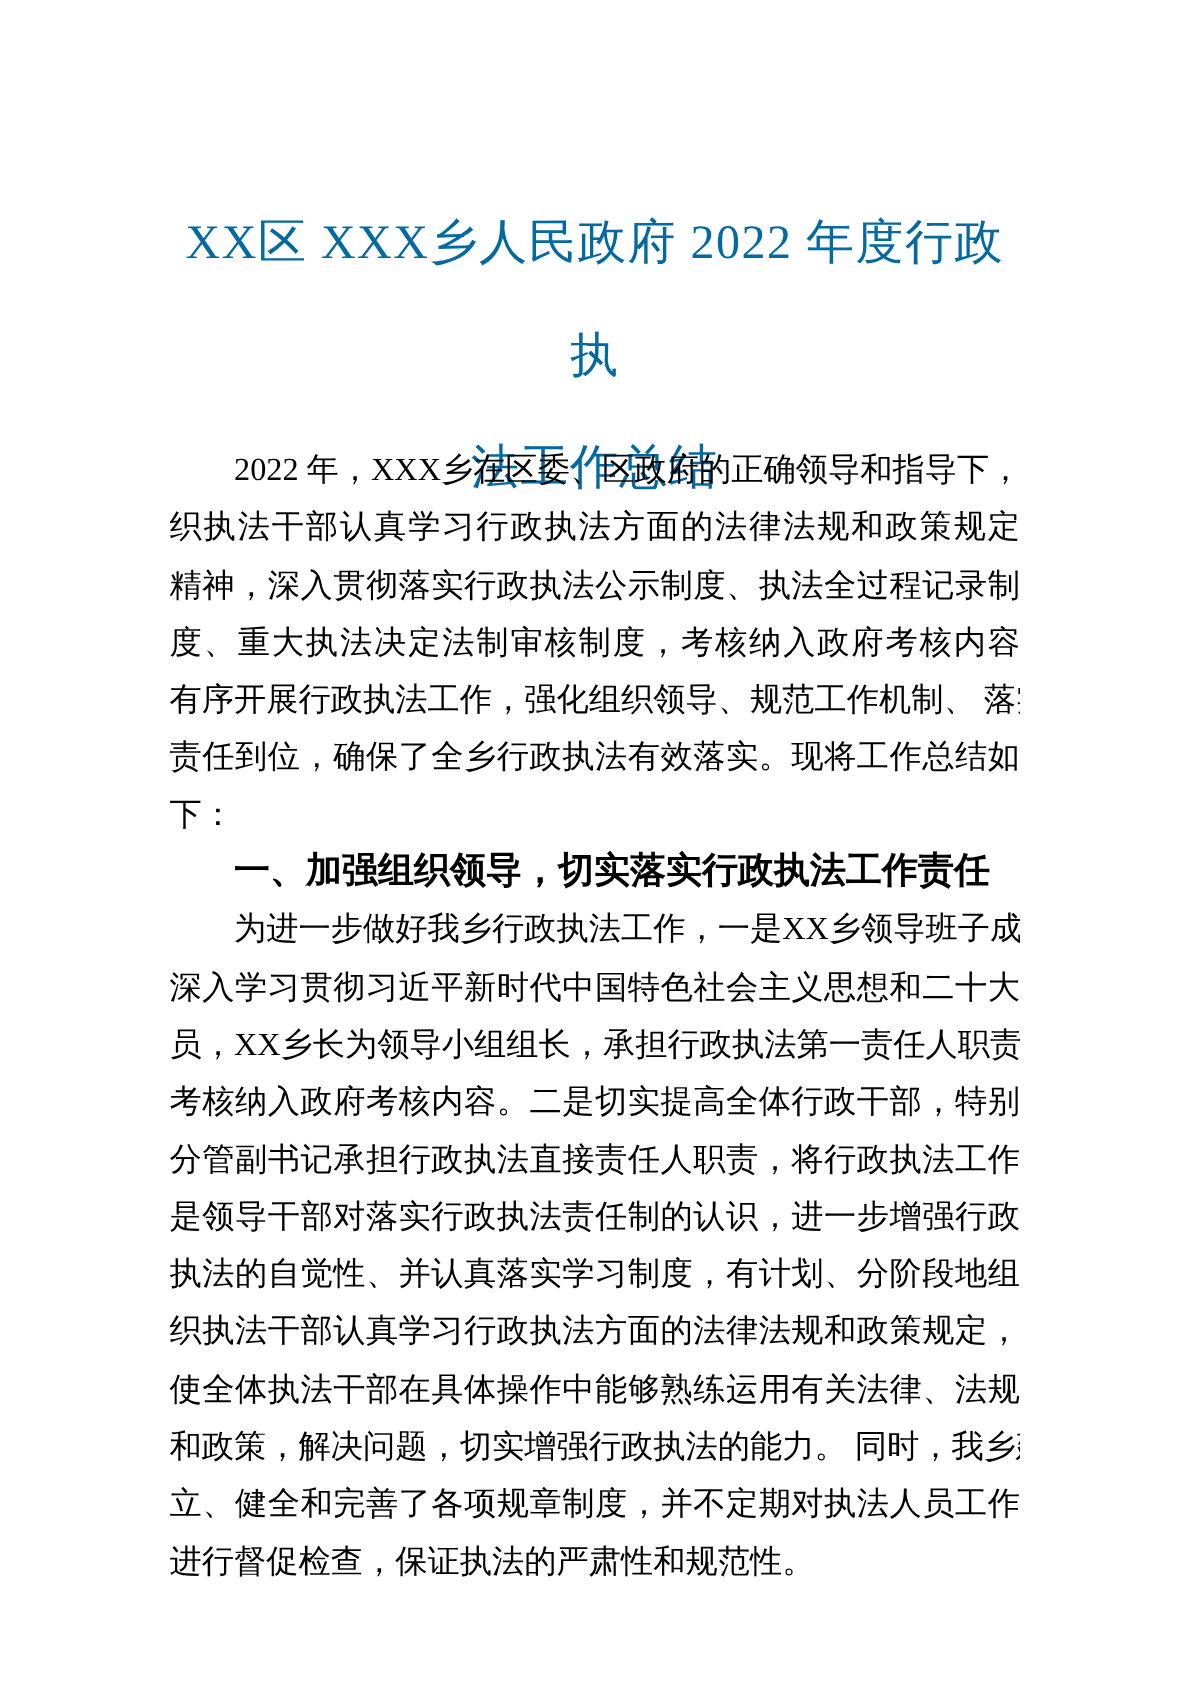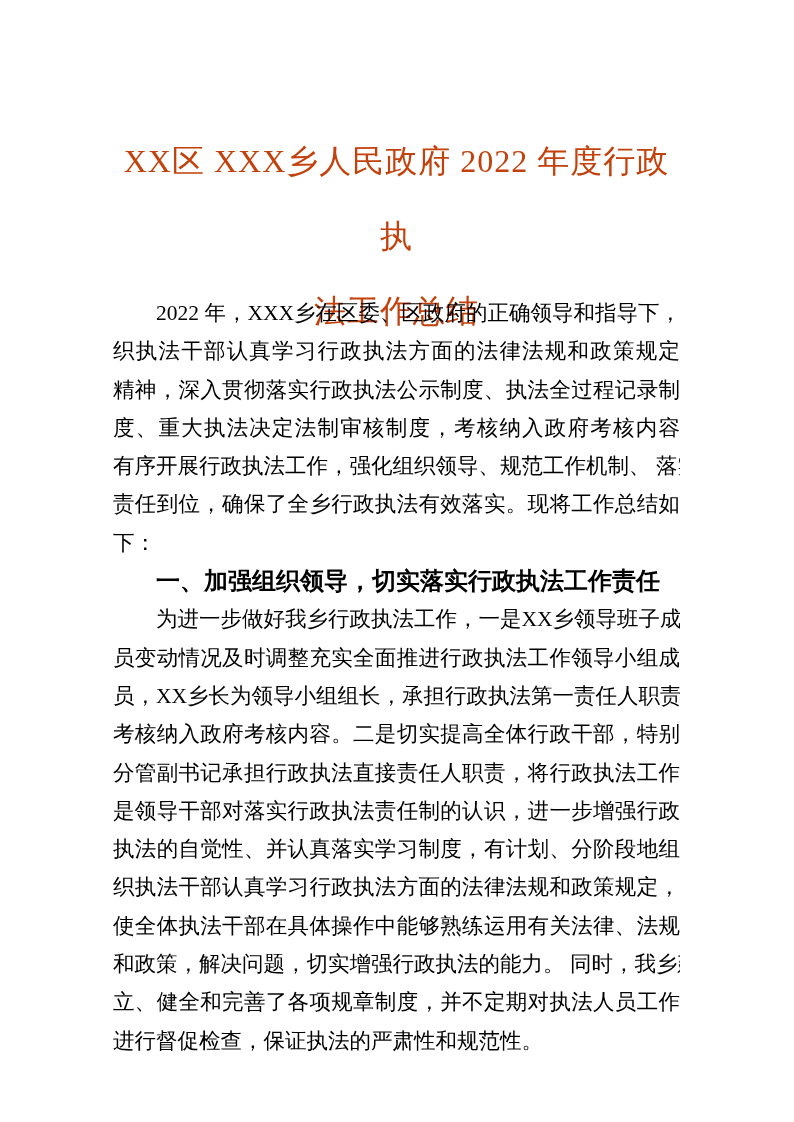--- a/index.html
+++ b/index.html
@@ -15,21 +15,21 @@
     position: absolute;
     top: 124px;
     left: 113px;
     width: 567px;
     text-align: center;
     font-family: "Liberation Serif", "DejaVu Serif", serif;
     font-size: 32px;
     line-height: 75px;
     font-weight: 400;
     letter-spacing: 1px;
-    color: #c2410c;
+    color: #0369a1;
   }
   .doc-body {
     position: absolute;
     top: 294px;
     left: 113px;
     width: 567px;
     font-family: "Liberation Serif", "DejaVu Serif", serif;
     font-size: 21.5px;
     line-height: 38.3px;
     color: #000000;
@@ -69,21 +69,21 @@
     <div class="line">织执法干部认真学习行政执法方面的法律法规和政策规定</div>
     <div class="line">精神，深入贯彻落实行政执法公示制度、执法全过程记录制</div>
     <div class="line">度、重大执法决定法制审核制度，考核纳入政府考核内容</div>
     <div class="line">有序开展行政执法工作，强化组织领导、规范工作机制、 落实</div>
     <div class="line">责任到位，确保了全乡行政执法有效落实。现将工作总结如</div>
     <div class="line para-end">下：</div>
 
     <div class="heading">一、加强组织领导，切实落实行政执法工作责任</div>
 
     <div class="line first">为进一步做好我乡行政执法工作，一是XX乡领导班子成</div>
-    <div class="line">员变动情况及时调整充实全面推进行政执法工作领导小组成</div>
+    <div class="line">深入学习贯彻习近平新时代中国特色社会主义思想和二十大</div>
     <div class="line">员，XX乡长为领导小组组长，承担行政执法第一责任人职责，</div>
     <div class="line">考核纳入政府考核内容。二是切实提高全体行政干部，特别</div>
     <div class="line">分管副书记承担行政执法直接责任人职责，将行政执法工作</div>
     <div class="line">是领导干部对落实行政执法责任制的认识，进一步增强行政</div>
     <div class="line">执法的自觉性、并认真落实学习制度，有计划、分阶段地组</div>
     <div class="line">织执法干部认真学习行政执法方面的法律法规和政策规定，</div>
     <div class="line">使全体执法干部在具体操作中能够熟练运用有关法律、法规</div>
     <div class="line">和政策，解决问题，切实增强行政执法的能力。 同时，我乡建</div>
     <div class="line">立、健全和完善了各项规章制度，并不定期对执法人员工作</div>
     <div class="line para-end">进行督促检查，保证执法的严肃性和规范性。</div>

